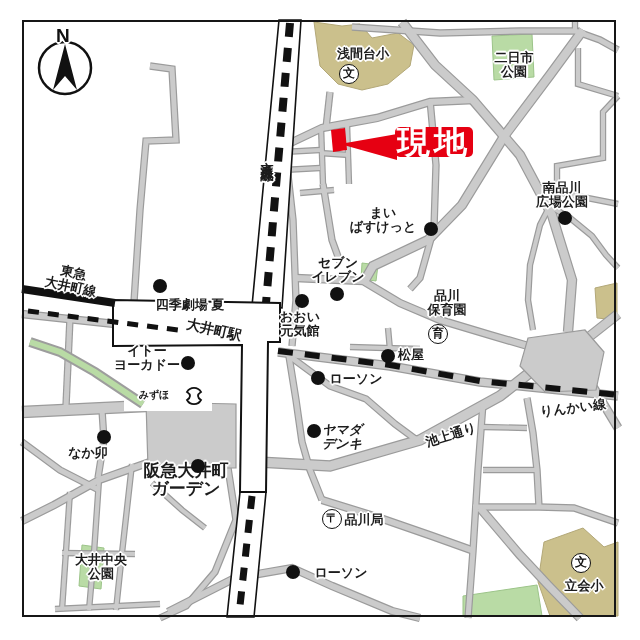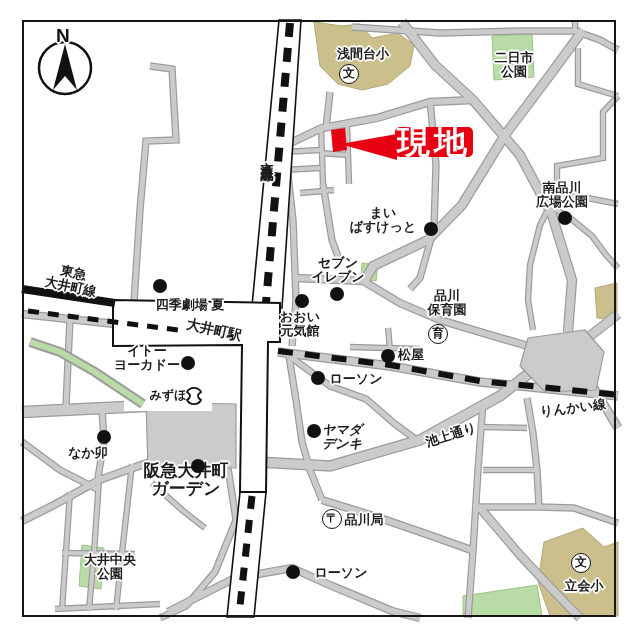--- a/index.html
+++ b/index.html
@@ -220,31 +220,31 @@
 イレブン</div>
       <div class="map-label" style="left: 300px; top: 324px; font-size: 13px; transform: translate(-50%, -50%); font-family: Liberation Serif, serif;">おおい
 元気館</div>
       <div class="map-label" style="left: 447px; top: 303px; font-size: 13px; transform: translate(-50%, -50%);">品川
 保育園</div>
       <div class="map-label" style="left: 411px; top: 355px; font-size: 13px; transform: translate(-50%, -50%);">松屋</div>
       <div class="map-label" style="left: 356px; top: 379px; font-size: 13px; transform: translate(-50%, -50%);">ローソン</div>
       <div class="map-label" style="left: 214px; top: 330px; font-size: 14px; transform: translate(-50%, -50%) rotate(13deg);">大井町駅</div>
       <div class="map-label" style="left: 147px; top: 358px; font-size: 13px; transform: translate(-50%, -50%);">イトー
 ヨーカドー</div>
-      <div class="map-label" style="left: 168px; top: 395px; font-size: 12px; transform: translate(-50%, -50%);">みずほ</div>
+      <div class="map-label" style="left: 154px; top: 395px; font-size: 10px; transform: translate(-50%, -50%);">みずほ</div>
       <div class="map-label" style="left: 88px; top: 453px; font-size: 13px; transform: translate(-50%, -50%);">なか卯</div>
       <div class="map-label" style="left: 186px; top: 480px; font-size: 17px; transform: translate(-50%, -50%);">阪急大井町
 ガーデン</div>
       <div class="map-label" style="left: 342px; top: 437px; font-size: 13px; transform: translate(-50%, -50%); font-style: italic;">ヤマダ
 デンキ</div>
       <div class="map-label" style="left: 451px; top: 435px; font-size: 13px; transform: translate(-50%, -50%) rotate(-17deg);">池上通り</div>
       <div class="map-label" style="left: 573px; top: 408px; font-size: 13px; transform: translate(-50%, -50%) rotate(-7deg);">りんかい線</div>
       <div class="map-label" style="left: 364px; top: 520px; font-size: 13px; transform: translate(-50%, -50%);">品川局</div>
       <div class="map-label" style="left: 341px; top: 573px; font-size: 13px; transform: translate(-50%, -50%);">ローソン</div>
-      <div class="map-label" style="left: 110px; top: 567px; font-size: 13px; transform: translate(-50%, -50%); text-align: center;">大井中央
+      <div class="map-label" style="left: 101px; top: 567px; font-size: 13px; transform: translate(-50%, -50%); text-align: center;">大井中央
 公園</div>
       <div class="map-label" style="left: 584px; top: 586px; font-size: 13px; transform: translate(-50%, -50%);">立会小</div>
       <div class="poi-dot" style="left: 160px; top: 286px;"></div>
       <div class="poi-dot" style="left: 431px; top: 229px;"></div>
       <div class="poi-dot" style="left: 337px; top: 294px;"></div>
       <div class="poi-dot" style="left: 302px; top: 301px;"></div>
       <div class="poi-dot" style="left: 565px; top: 218px;"></div>
       <div class="poi-dot" style="left: 388px; top: 356px;"></div>
       <div class="poi-dot" style="left: 318px; top: 378px;"></div>
       <div class="poi-dot" style="left: 188px; top: 363px;"></div>

